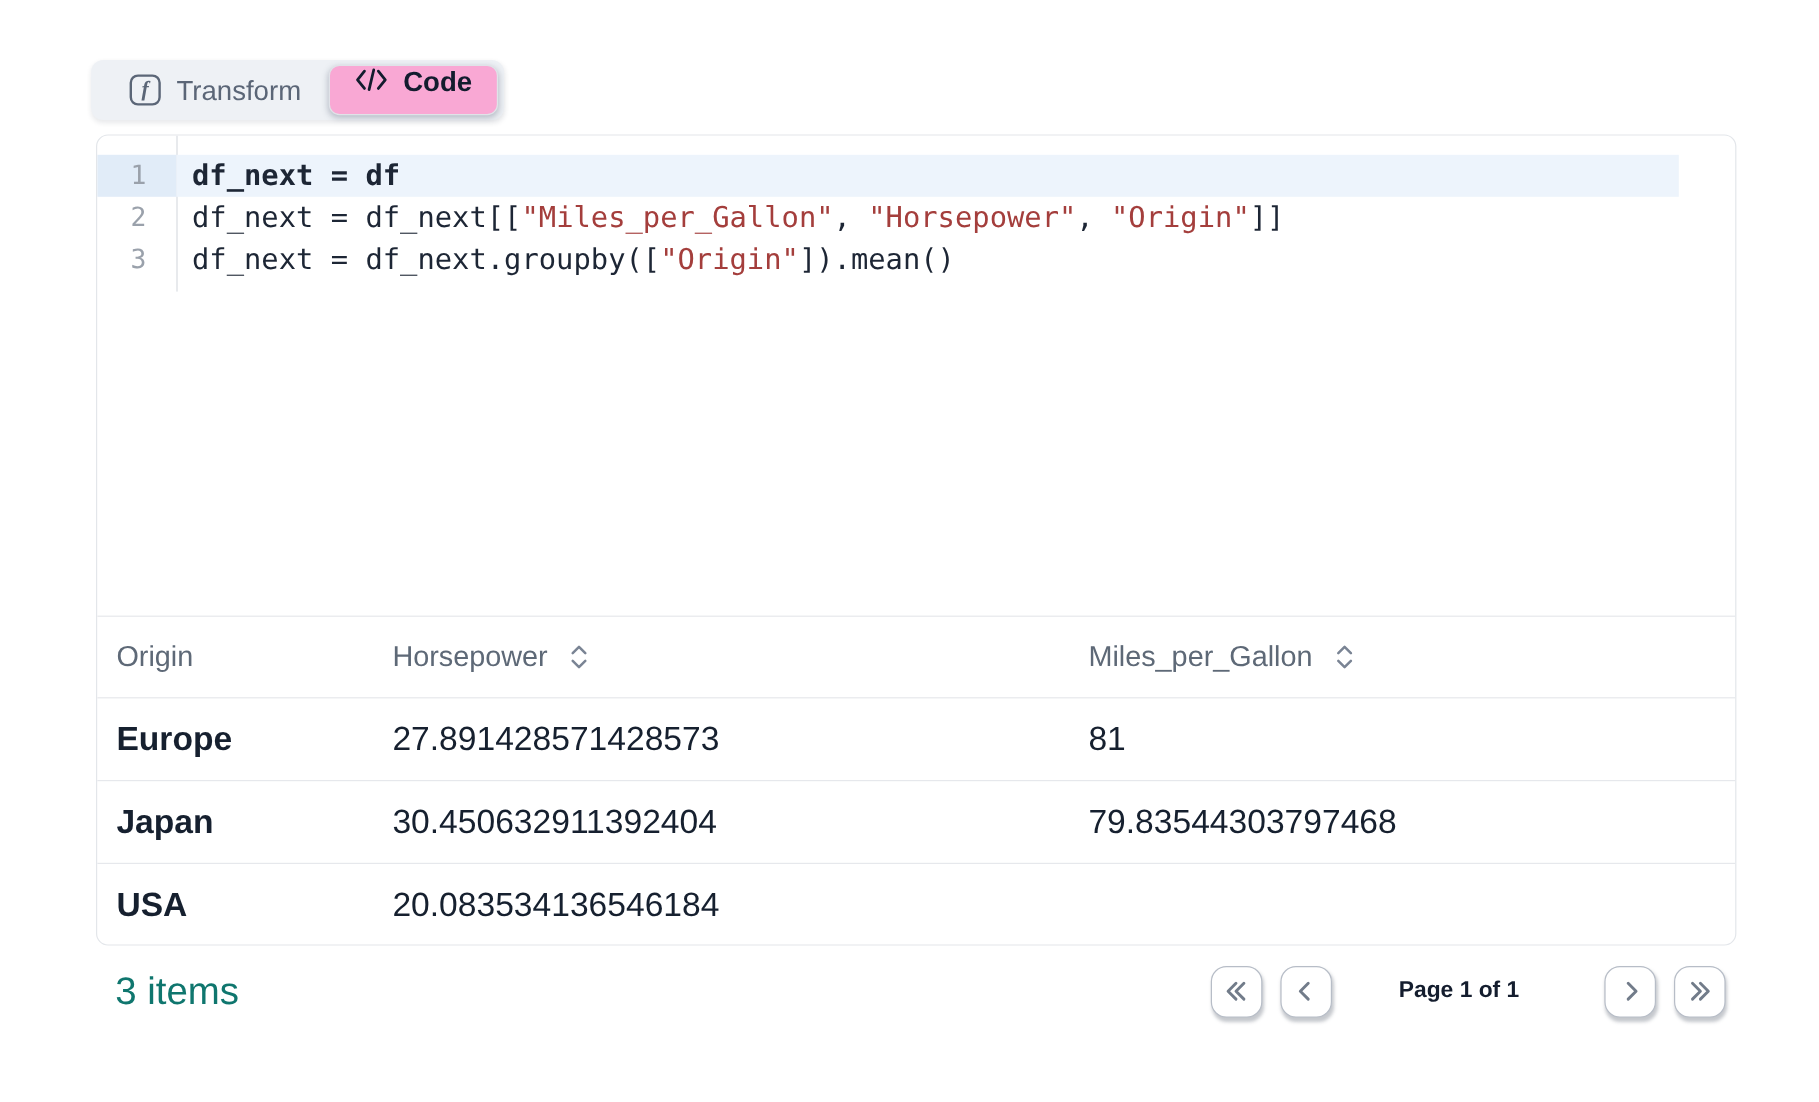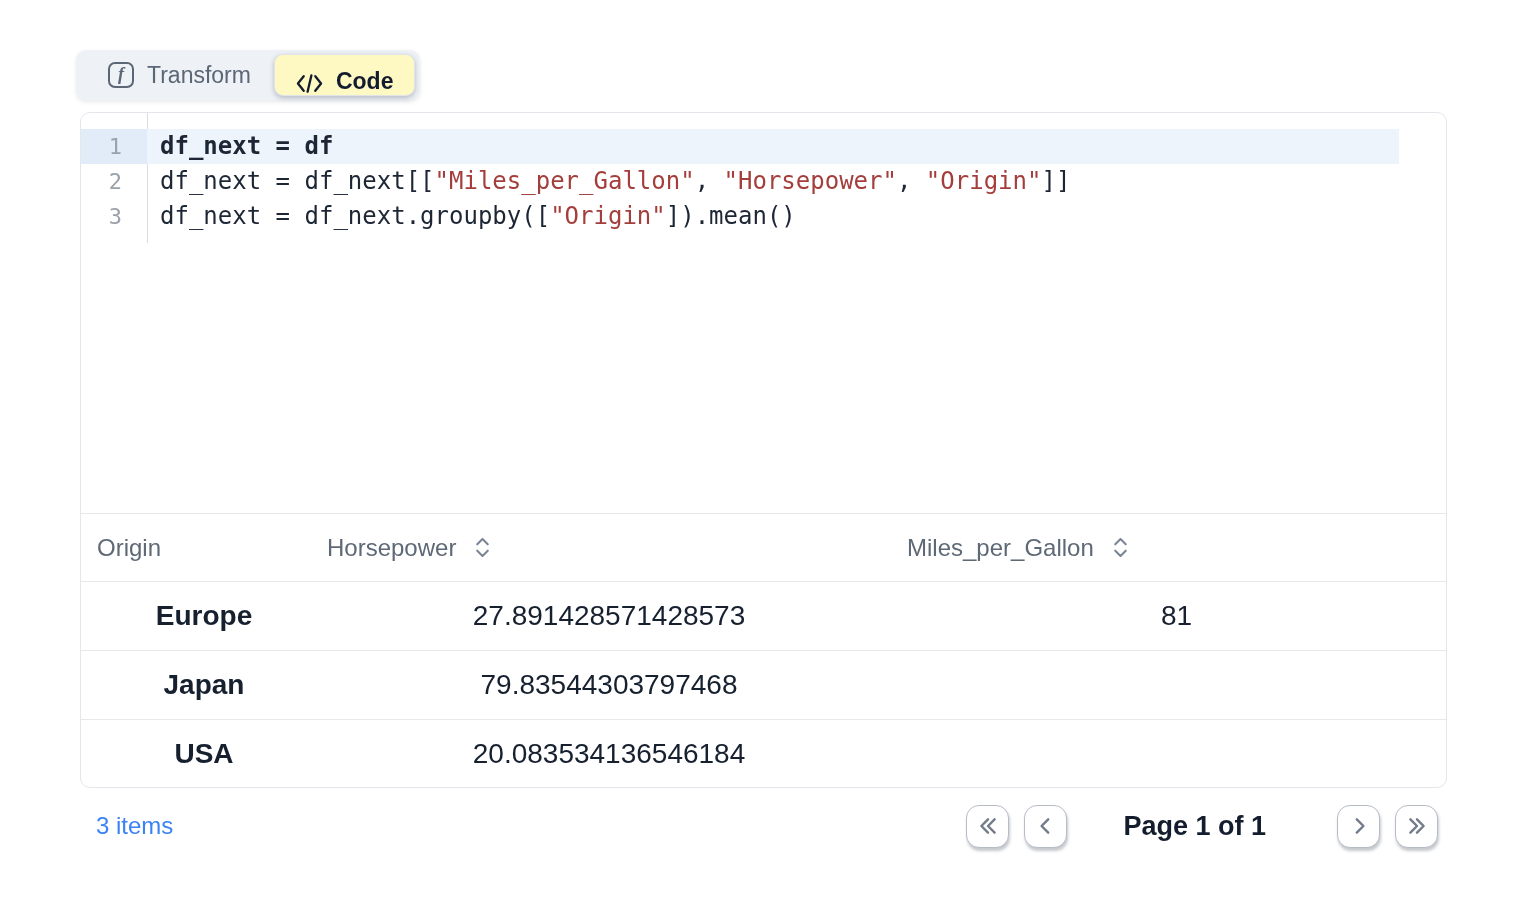--- a/index.html
+++ b/index.html
@@ -26,22 +26,22 @@
   }
   .fx-icon {
     width:26px; height:26px; flex:none;
     border:2.5px solid #5b6677; border-radius:7px;
     display:flex; align-items:center; justify-content:center;
     font-family:"Liberation Serif", serif;
     font-style:italic; font-weight:600; font-size:18px; line-height:1;
     padding-bottom:2px;
   }
   .tab-code {
-    display:flex; align-items:flex-end; gap:13px;
-    background:#fef9c3; border:1px solid #e0e3e8; border-radius:9px;
+    display:flex; align-items:flex-start; gap:13px;
+    background:#f9a8d4; border:1px solid #e0e3e8; border-radius:9px;
     height:42px; padding:0 21px;
     font-size:23px; font-weight:600; color:#131c2e;
     box-shadow:0 2px 5px rgba(90,100,120,.38);
     cursor:pointer;
   }
 
   
   .panel {
     position:absolute; left:80px; top:112px;
     width:1367px; height:676px;
@@ -73,50 +73,49 @@
     margin-right:47px;
   }
   .code-line.active .ln { background:var(--active-gutter,#e1ecf8); }
   .code-line.active .lc { background:var(--active-line,#edf4fc);font-weight:bold; }
   .tok-string { color:var(--code-string,#a43e3c); }
 
   
   .thead, .tr {
     display:grid; grid-template-columns:230px 580px 1fr;
     align-items:center;
-    text-align:center;
   }
   .thead {
     height:68px; flex:none; border-bottom:1px solid #e6e8ec;
     color:#5e6977; font-size:24px; font-weight:400;
   }
   .th { display:flex; align-items:center; gap:19px; padding-left:16px; height:100%; }
   .tr { height:69px; flex:none; border-bottom:1px solid #e6e8ec; font-size:28px; color:#16202f; }
   .tr:last-child { border-bottom:none; flex:1; }
   .td { padding-left:16px; }
   .td-bold { font-weight:700; }
   .sort-icon { color:#7a8494; display:inline-flex; }
 
   
   .footer {
     position:absolute; left:80px; top:797px; width:1367px; height:58px;
     display:flex; align-items:center;
   }
-  .items-count { color:#3b82f6; font-size:24px; margin-left:16px; }
+  .items-count { color:#0f766e; font-size:32px; margin-left:16px; }
   .pager { margin-left:auto; display:flex; align-items:center; margin-right:9px; }
   .pbtn {
     width:43px; height:43px; flex:none;
     background:#fff; border:1.5px solid #b7bdc7; border-radius:13px;
     display:flex; align-items:center; justify-content:center;
     color:#727c8a; cursor:pointer;
     box-shadow:1px 3px 3px rgba(110,118,130,.40);
     margin-left:15px; padding:0;
   }
   .pbtn:first-child { margin-left:0; }
-  .page-label { font-size:27px; font-weight:600; color:#141d2e; margin:0 56px; }
+  .page-label { font-size:19px; font-weight:600; color:#141d2e; margin:0 56px; }
 </style>
 </head>
 <body>
 
 <div class="tabbar">
   <div class="tab-transform">
     <span class="fx-icon">f</span>
     <span>Transform</span>
   </div>
   <div class="tab-code">
@@ -172,20 +171,21 @@
     </div>
 
   <div style="display:flex; flex-direction:column; flex:1;">
       <div class="tr">
         <div class="td td-bold">Europe</div>
         <div class="td">27.891428571428573</div>
         <div class="td">81</div>
       </div>
       <div class="tr">
         <div class="td td-bold">Japan</div>
+        <div class="td">30.450632911392404</div>
         <div class="td">79.83544303797468</div>
       </div>
       <div class="tr">
         <div class="td td-bold">USA</div>
         <div class="td">20.083534136546184</div>
       </div>
     </div>
 </div>
 
 <div class="footer">

